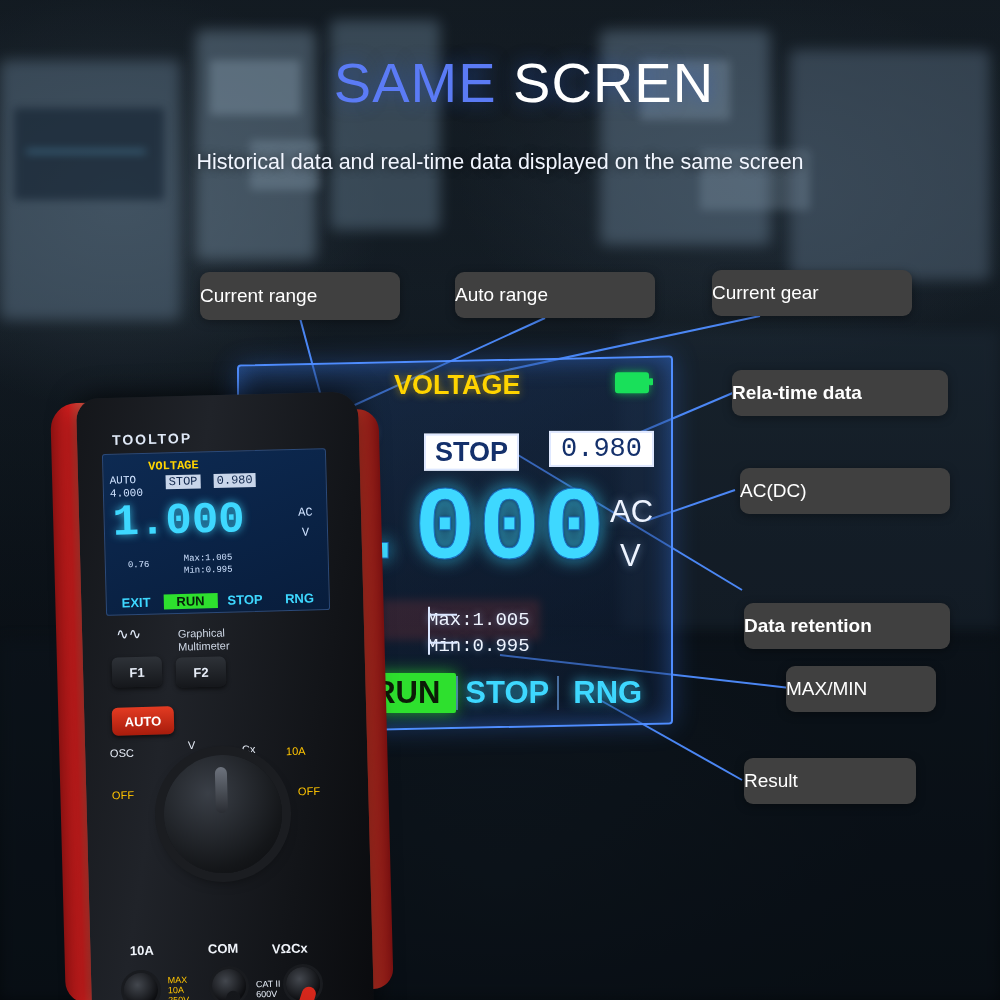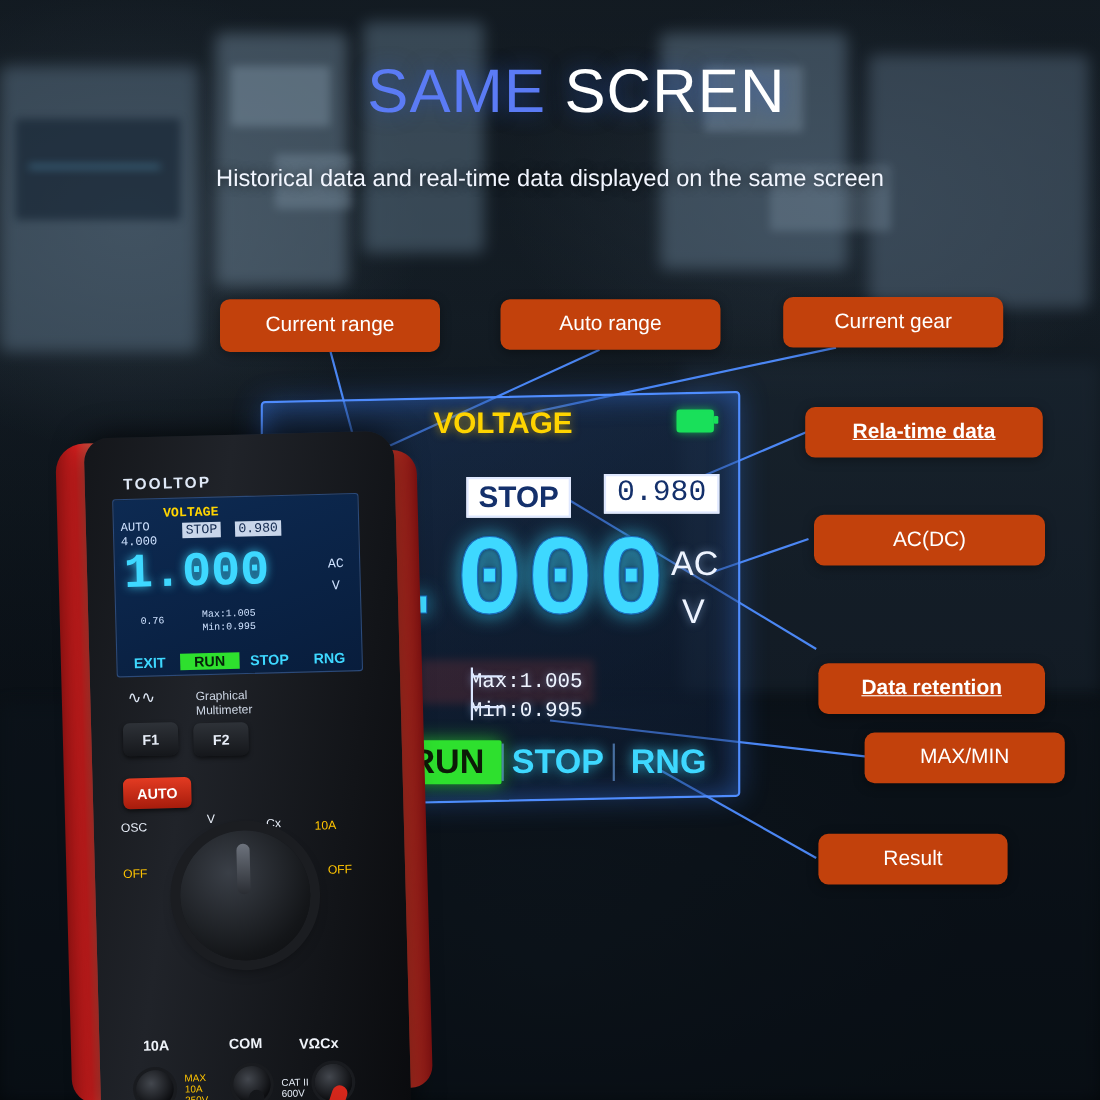--- a/index.html
+++ b/index.html
@@ -34,26 +34,26 @@
   }
   .title .w1{color:#5b7bf5;}
   .title .w2{color:#ffffff;}
   .subtitle{
     position:absolute;top:150px;left:0;width:1000px;text-align:center;
     color:#f2f6ff;font-size:21.5px;font-weight:300;
     text-shadow:0 0 10px rgba(0,0,0,.7);
   }
   
   .lbl{
-    position:absolute;background:#c2410c;color:#fff;border-radius:9px;
-    display:flex;align-items:center;justify-content:center;
+    position:absolute;background:#404040;color:#fff;border-radius:9px;
+    display:flex;align-items:center;
     font-size:19px;white-space:nowrap;
     box-shadow:0 2px 10px rgba(0,0,0,.35);
   }
-  .lbl.bold{font-weight:bold;text-decoration:underline;}
+  .lbl.bold{font-weight:bold;}
   
   svg.leaders{position:absolute;inset:0;width:1000px;height:1000px;pointer-events:none;}
   
   .screen{
     position:absolute;left:237px;top:360px;width:432px;height:365px;
     border:2px solid #4f8dff;border-radius:4px;
     background:linear-gradient(160deg,rgba(32,66,120,.40),rgba(14,30,58,.40));
     box-shadow:0 0 26px rgba(60,130,255,.45) inset,0 0 26px rgba(60,130,255,.30);
     transform:skewY(-1.2deg);
   }
@@ -255,21 +255,21 @@
 </div>
 <div class="lbl bold" style="left:732px;top:370px;width:216px;height:46px;">
   <span>Rela-time data</span>
 </div>
 <div class="lbl" style="left:740px;top:468px;width:210px;height:46px;">
   <span>AC(DC)</span>
 </div>
 <div class="lbl bold" style="left:744px;top:568px;width:206px;height:46px;margin-top:35px;">
   <span>Data retention</span>
 </div>
-<div class="lbl" style="left:786px;top:666px;width:182px;height:46px;">
+<div class="lbl" style="left:786px;top:666px;width:150px;height:46px;">
   <span>MAX/MIN</span>
 </div>
 <div class="lbl" style="left:744px;top:758px;width:172px;height:46px;">
   <span>Result</span>
 </div>
 
 <div class="screen">
   <div class="scr-volt">VOLTAGE</div>
   <div class="battery"></div>
   <div class="scr-auto">AUTO</div>

